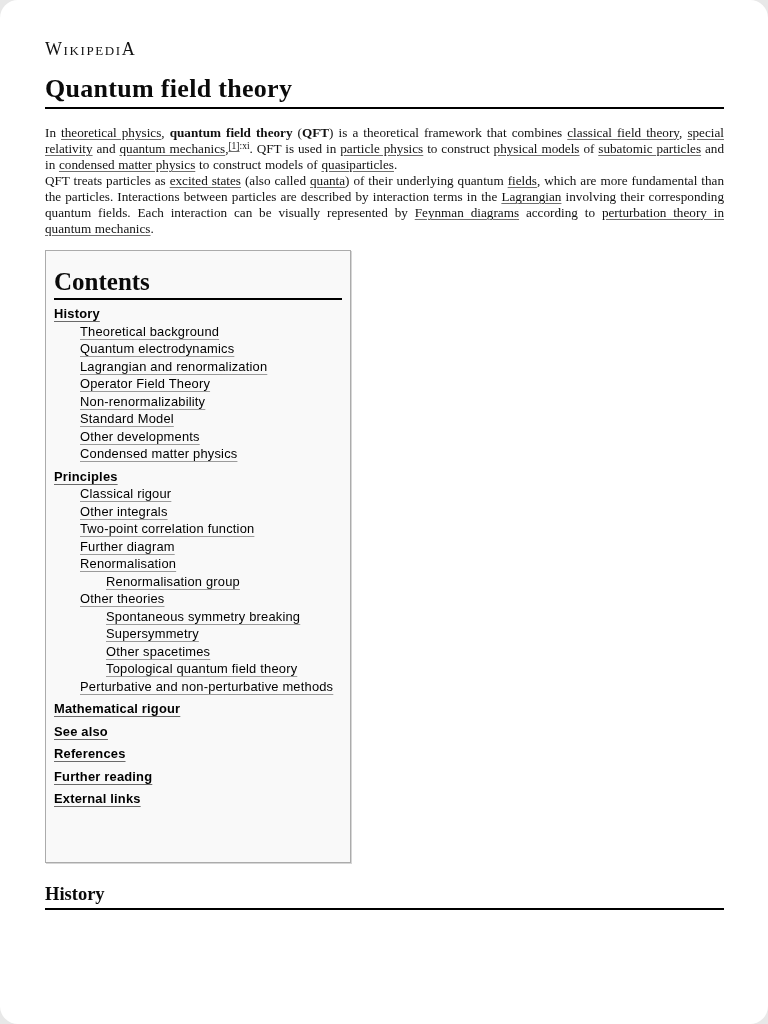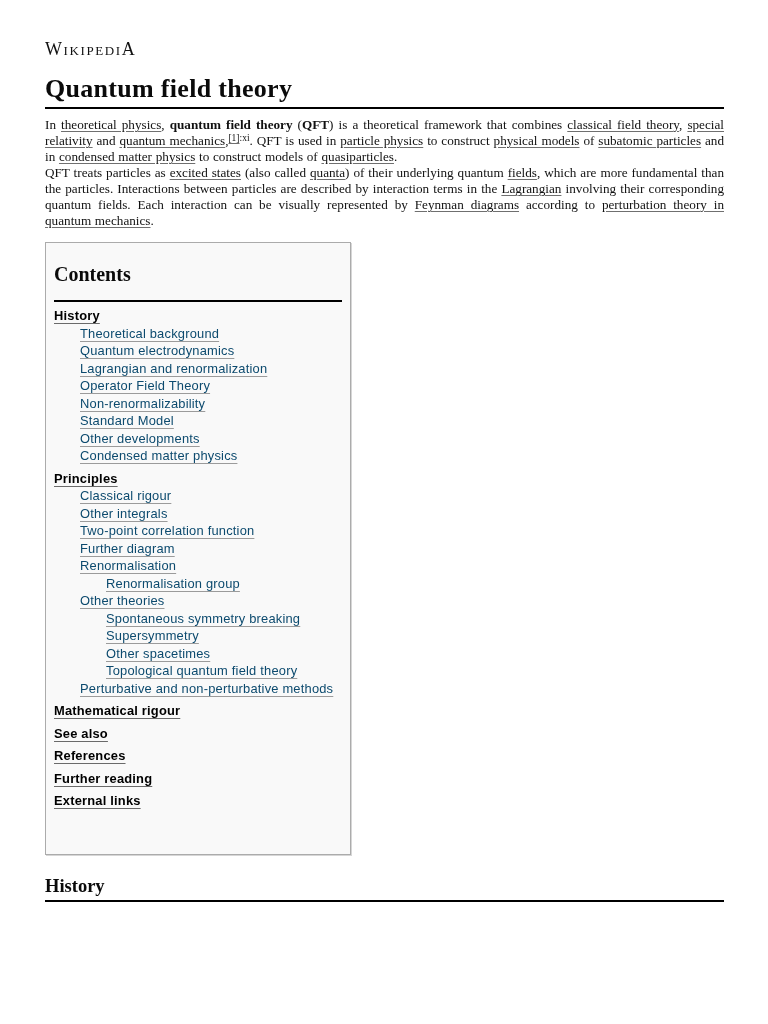--- a/index.html
+++ b/index.html
@@ -7,40 +7,41 @@
   .page {
     position: relative;
     width: 768px;
     height: 1024px;
     margin: 0 auto;
     background: #ffffff;
     color: #0a0a0a;
     font-family: "Liberation Serif", serif;
     overflow: hidden;
     padding: 0 44px 0 45px;
+    border-radius: 18px;
   }
   .wordmark {
     padding-top: 40px;
     font-size: 18px;
     font-variant: small-caps;
     letter-spacing: 1.6px;
     color: #111;
     line-height: 19px;
   }
   .title {
     margin-top: 17px;
     font-size: 26px;
     font-weight: bold;
     letter-spacing: 0.3px;
     line-height: 26px;
     padding-bottom: 5px;
     border-bottom: 2px solid #000;
   }
   .body-para {
-    margin-top: 8px;
+    margin-top: 16px;
     font-size: 13.2px;
     line-height: 16px;
     text-align: justify;
     color: #111;
     word-spacing: 0.4px;
   }
   .body-para + .body-para { margin-top: 0; }
   .seg.b { font-weight: bold; }
   .seg.link {
     text-decoration: underline;
@@ -58,34 +59,34 @@
     width: 306px;
     height: 613px;
     background: #f9f9f9;
     border: 1px solid #ababab;
     box-shadow: 1px 1px 0 #d6d6d6;
     padding: 0 8px;
     overflow: hidden;
   }
   .toc-heading {
     font-family: "Liberation Serif", serif;
-    font-size: 20px;
+    font-size: 25px;
     font-weight: bold;
     margin-top: 20px;
     line-height: 22px;
-    padding-bottom: 15px;
+    padding-bottom: 5px;
     border-bottom: 2px solid #000;
   }
   .toc-list {
     margin-top: 5px;
     font-family: "Liberation Sans", sans-serif;
     font-size: 12.9px;
     letter-spacing: 0.2px;
   }
-  .toc-item { line-height: 17.5px; color: #0c4a6e; }
+  .toc-item { line-height: 17.5px; color: #000000; }
   .toc-item.lvl1 { margin-top: 5px; font-weight: bold; color: #000; }
   .toc-item.lvl2 { padding-left: 26px; }
   .toc-item.lvl3 { padding-left: 52px; }
   .toc-link {
     text-decoration: underline;
     text-decoration-color: #9b9b9b;
     text-decoration-thickness: 1px;
     text-underline-offset: 2.5px;
     cursor: pointer;
   }

